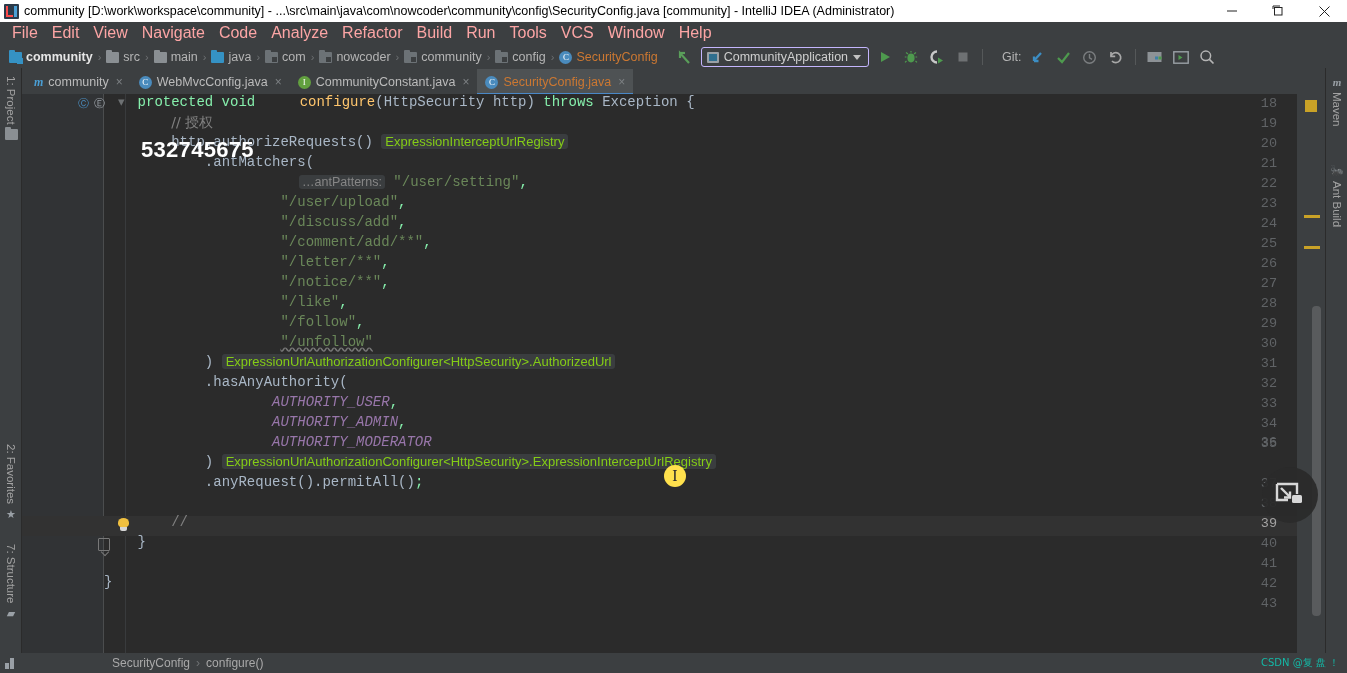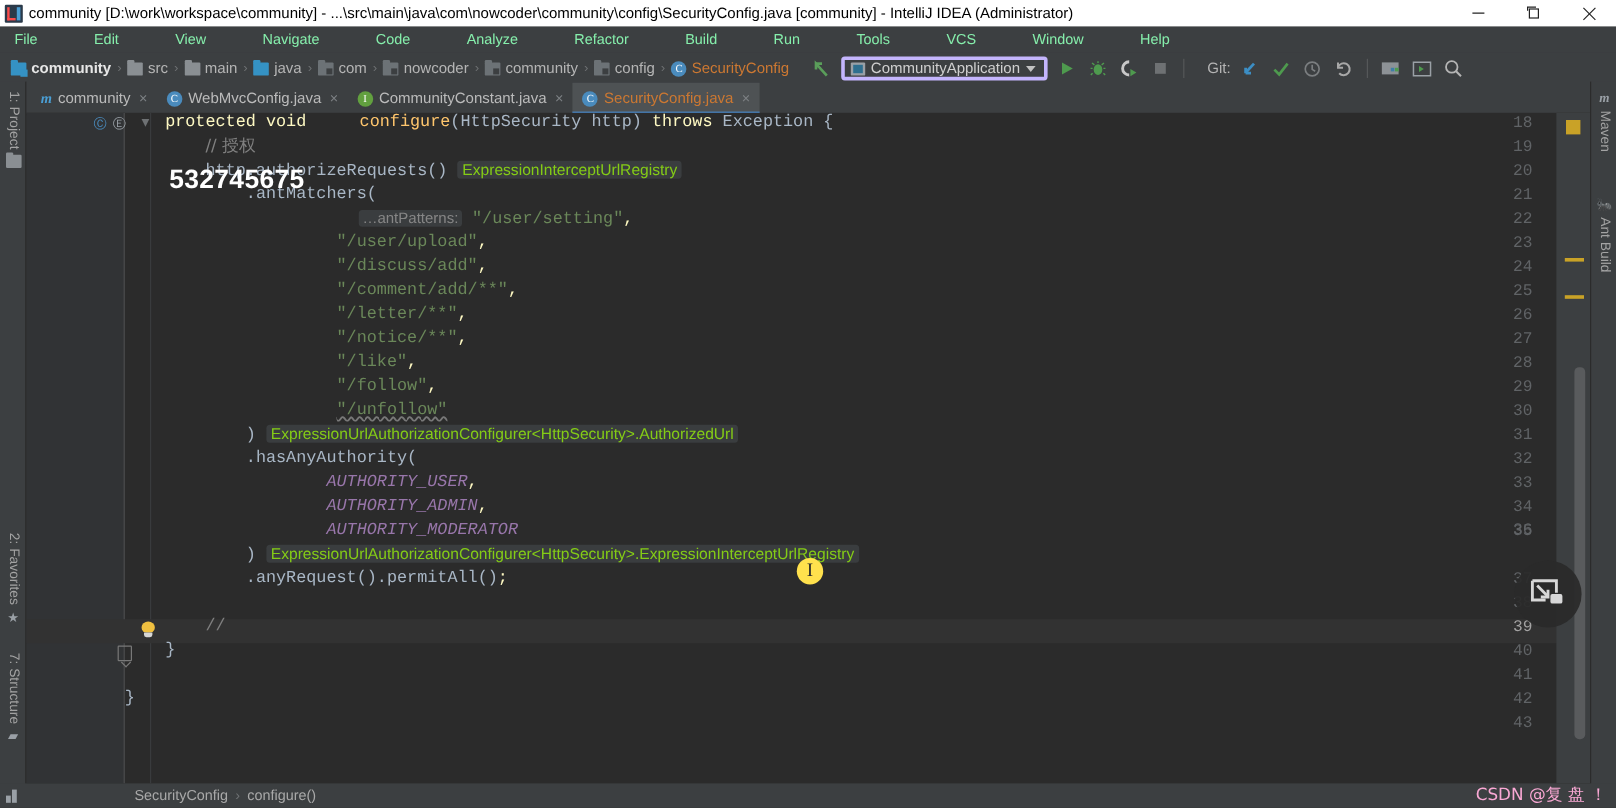--- a/index.html
+++ b/index.html
@@ -33,21 +33,21 @@
   .win-ctrls { position: absolute; right: 0; top: 0; height: 22px; display: flex; }
   .win-btn {
     width: 46px; height: 22px; display: flex; align-items: center; justify-content: center;
     color: #222;
   }
   .win-btn svg { display: block; }
 
   
   .menubar {
     height: 22px; background: #3c3f41; display: flex; align-items: center;
-    padding-left: 5px; font-size: 12px; color: #86efac; gap: 33px;
+    padding-left: 5px; font-size: 16px; color: #fca5a5;
   }
   .menu-item { padding: 2px 7px; white-space: nowrap; }
 
   
   .navbar {
     height: 26px; background: #3c3f41; display: flex; align-items: center;
     font-size: 12.5px; color: #b5b5b5; padding-left: 6px; gap: 0;
   }
   .crumb { display: flex; align-items: center; gap: 4px; padding: 0 3px; white-space: nowrap; }
   .crumb.first { color: #e6e6e6; font-weight: bold; }
@@ -72,21 +72,21 @@
   .cls-ico {
     width: 13px; height: 13px; border-radius: 50%; background: #4a8bbd; color: #fff;
     font-size: 9px; display: flex; align-items: center; justify-content: center; flex: 0 0 auto;
     font-family: "Liberation Serif", serif;
   }
   .crumb.active-file { color: #cc7832; }
 
   .toolbar-right { display: flex; align-items: center; gap: 6px; margin-left: 14px; }
   .tb-ico { width: 20px; height: 20px; display: flex; align-items: center; justify-content: center; }
   .runcfg {
-    display: flex; align-items: center; gap: 5px; border: 3px solid #c4b5fd; border-radius: 3px;
+    display: flex; align-items: center; gap: 5px; border: 1px solid #c4b5fd; border-radius: 3px;
     height: 20px; padding: 0 7px 0 5px; color: #cfcfcf; font-size: 12.5px; white-space: nowrap; text-align: right;
   }
   .runcfg .chip {
     width: 12px; height: 11px; background: #9aa0a6; border-radius: 1px; position: relative;
   }
   .runcfg .chip:after{content:"";position:absolute;inset:2px;background:#2f6f8f;}
   .caret { width:0;height:0;border-left:4px solid transparent;border-right:4px solid transparent;border-top:5px solid #c2c2c2; }
   .git-label { color: #b5b5b5; font-size: 12.5px; margin-left: 10px; }
   .tb-div { width:1px; height:16px; background:#555859; margin:0 3px; }
 
@@ -147,21 +147,21 @@
 
   .code {
     position:absolute; left:82px; top:0; right:28px; bottom:0;
     font-family:"Liberation Mono", monospace; font-size:14px; color:#a9b7c6;
     white-space:pre;
   }
   .ln { position:absolute; left:0; height:20px; line-height:20px; white-space:pre; }
   .cur-line {
     position:absolute; left:0; right:0; height:20px; background:#323232;
   }
-  .kw  { color:#fef9c3; }
+  .kw  { color:#86efac; }
   .str { color:#6a8759; }
   .cmt { color:#808080; }
   .cmt-zh { color:#808080; font-family:"DejaVu Sans", sans-serif; }
   .stat{ color:#9876aa; font-style: italic; }
   .ident { color:#a9b7c6; }
   .hint {
     color:#84cc16; background:#3a3d3f; border-radius:3px; padding:0 4px;
     font-family:"Liberation Sans", sans-serif; font-size:13px;
   }
   .pname {
@@ -212,21 +212,21 @@
     display:flex; align-items:center; justify-content:center; opacity:.92;
   }
 
   
   .statusbar {
     position:absolute; left:0; bottom:0; width:1347px; height:20px; background:#3c3f41;
     display:flex; align-items:center; font-size:12px; color:#a9a9a9;
   }
   .sb-breadcrumb { display:flex; align-items:center; gap:6px; margin-left:112px; }
   .sb-sep { color:#6e7173; }
-  .sb-right { position:absolute; right:8px; color:#f9a8d4; font-size:14px;
+  .sb-right { position:absolute; right:8px; color:#14b8a6; font-size:10px;
               font-family:"DejaVu Sans", sans-serif; }
   .sb-ico { position:absolute; left:5px; width:11px; height:11px; }
   .sb-ico i { position:absolute; background:#9aa0a6; }
 </style>
 </head>
 <body>
 
 <div id="app">
 
   <div class="titlebar">

